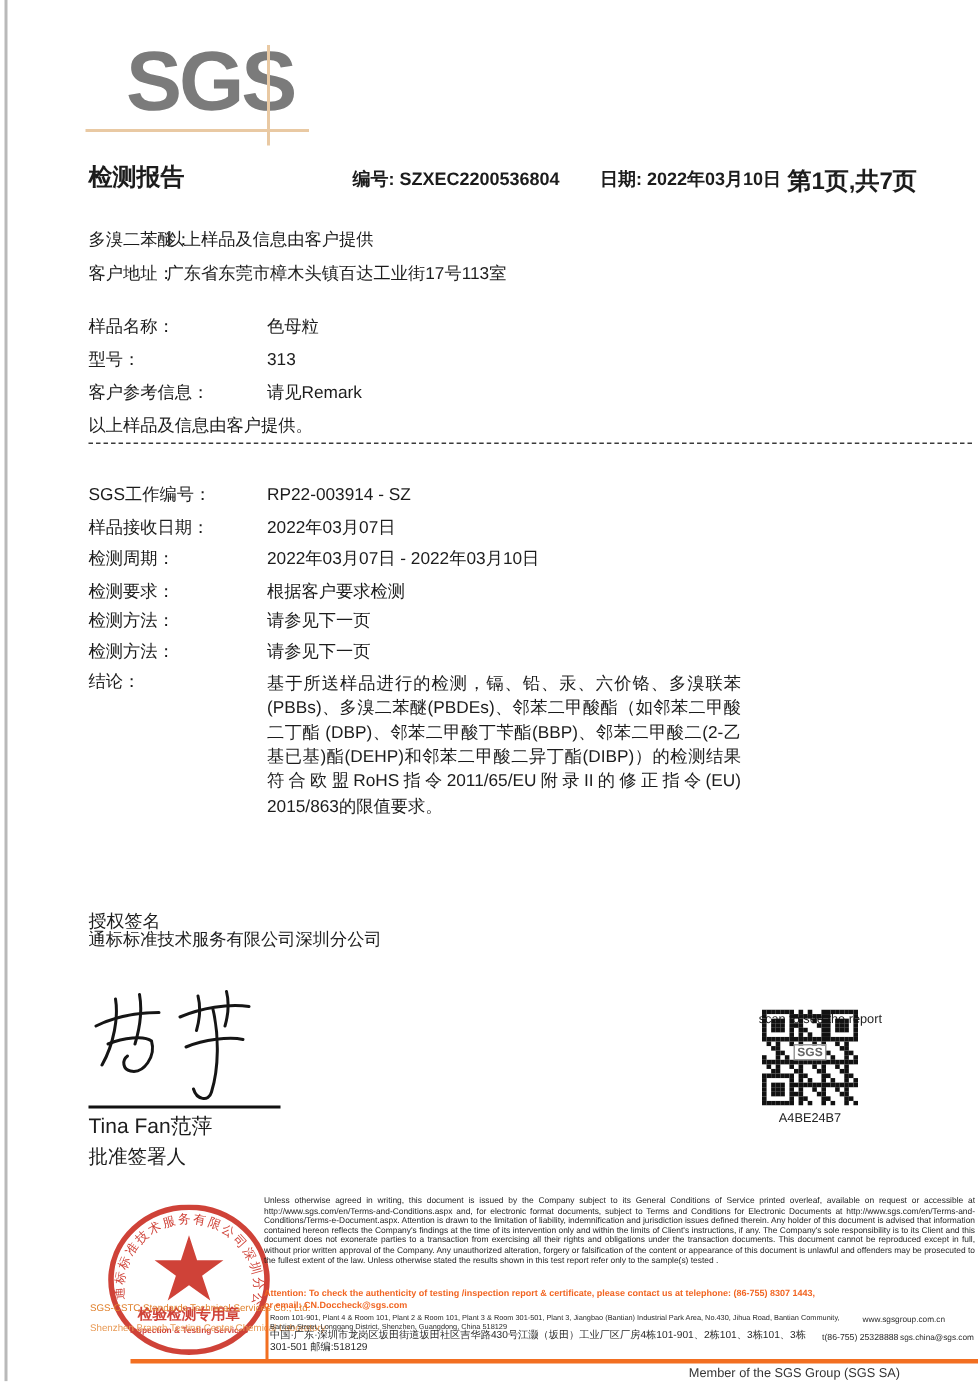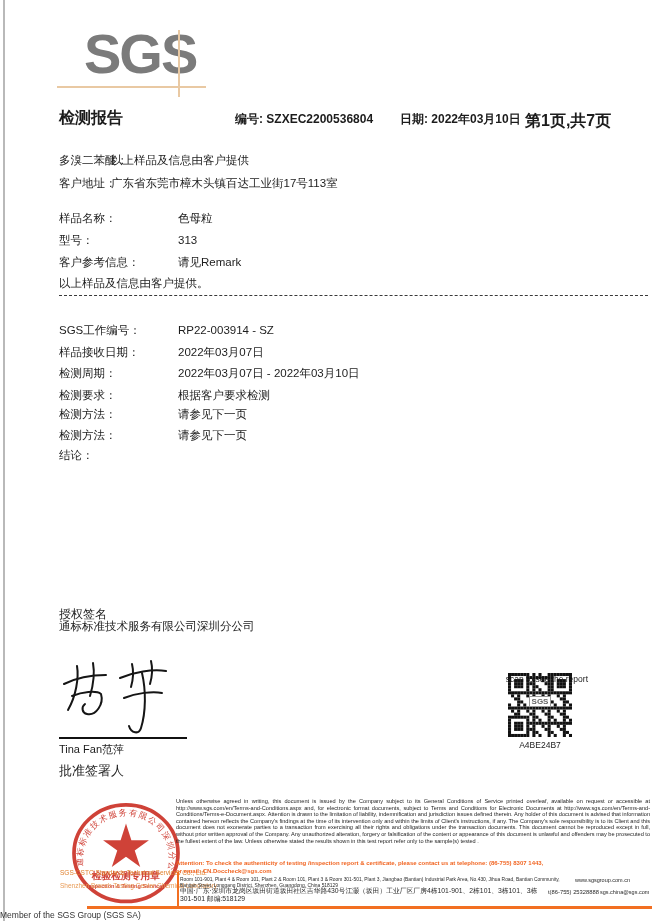--- a/index.html
+++ b/index.html
@@ -26,42 +26,42 @@
   .val-client{left:111px;}
   .val-wide{left:178px;}
   .note{left:59px;top:276px;font-size:11.5px;}
   .dashline{left:59px;top:295px;width:589px;height:0;border-top:1.5px dashed #3a3a3a;}
   .conclusion-text{left:178px;top:448px;width:316px;font-size:11.5px;line-height:1.42;text-align:justify;white-space:normal;}
   
   .sig-company{left:59px;top:619px;font-size:11.5px;}
   .sig-auth{left:59px;top:606px;font-size:12px;}
   .sig-svg{left:60px;top:658px;}
   .sig-line{left:59px;top:737px;width:128px;height:1.5px;background:#111;}
-  .sig-name{left:59px;top:742px;font-size:11px;}
+  .sig-name{left:59px;top:742px;font-size:14px;}
   .sig-title{left:59px;top:762px;font-size:13px;}
   
   .qr-caption{left:460px;top:662px;width:128px;text-align:right;font-size:8.5px;color:#222;margin-top:12px;}
   .qr-box{left:508px;top:673px;width:64px;height:64px;}
   .qr-center{left:508px;top:697px;width:64px;text-align:center;font-size:8px;font-weight:bold;color:#666;background:transparent;}
   .qr-center span{background:#fff;padding:0 2px;outline:1px solid #999;}
   .qr-code-text{left:476px;top:740px;width:128px;text-align:center;font-size:8.5px;color:#222;}
   
   .stamp-svg{left:70px;top:803px;opacity:.92;}
   .cstc-en{left:60px;top:869px;font-size:6.5px;color:#e0822f;white-space:nowrap;}
   .cstc-branch{left:60px;top:882px;font-size:6.5px;color:#e89a55;white-space:nowrap;}
   .disclaimer{left:176px;top:798px;width:474px;font-size:5.6px;line-height:1.18;color:#1f1f1f;text-align:justify;}
   .attention{left:176px;top:860px;width:474px;font-size:6px;line-height:1.3;color:#f16522;font-weight:bold;}
   .addr-en{left:180px;top:877px;width:390px;font-size:4.9px;color:#2a2a2a;line-height:1.2;}
   .website{left:575px;top:877px;font-size:5.5px;color:#2a2a2a;}
   .addr-cn{left:180px;top:887px;width:360px;font-size:6.8px;color:#2a2a2a;line-height:1.2;}
   .phone{left:548px;top:889px;font-size:5.8px;color:#2a2a2a;}
   .email{left:600px;top:889px;font-size:5.5px;color:#2a2a2a;}
   .foot-vline{left:177px;top:872px;width:2px;height:36px;background:#f26f21;}
   .foot-hline{left:87px;top:906px;width:565px;height:2.5px;background:#f26f21;}
-  .member{left:0;top:910px;width:650px;font-size:8.5px;color:#333;}
+  .member{left:0;top:910px;width:600px;text-align:right;font-size:8.5px;color:#333;}
 </style>
 </head>
 <body>
 
 <div id="page">
   <div class="abs left-edge"></div>
 
   <div class="abs logo-text">SGS</div>
   <div class="abs logo-hline"></div>
   <div class="abs logo-vline"></div>
@@ -116,20 +116,21 @@
     <span class="val val-wide" style="top:407px">请参见下一页</span>
   </div>
   <div class="row">
     <span class="lab" style="top:428px">检测方法：</span>
     <span class="val val-wide" style="top:428px">请参见下一页</span>
   </div>
 
   <div class="row">
     <span class="lab" style="top:448px">结论：</span>
   </div>
+  <div class="abs conclusion-text">基于所送样品进行的检测，镉、铅、汞、六价铬、多溴联苯(PBBs)、多溴二苯醚(PBDEs)、邻苯二甲酸酯（如邻苯二甲酸二丁酯 (DBP)、邻苯二甲酸丁苄酯(BBP)、邻苯二甲酸二(2-乙基已基)酯(DEHP)和邻苯二甲酸二异丁酯(DIBP)）的检测结果符合欧盟RoHS指令2011/65/EU附录II的修正指令(EU) 2015/863的限值要求。</div>
 
   <div class="abs sig-company">通标标准技术服务有限公司深圳分公司</div>
   <div class="abs sig-auth">授权签名</div>
   <svg class="abs sig-svg" width="130" height="80" viewBox="0 0 130 80">
     <g fill="none" stroke="#151515" stroke-width="2" stroke-linecap="round">
       <path d="M4,26 C16,20 32,17 46,17"></path>
       <path d="M17,8 C19,20 16,38 8,52"></path>
       <path d="M33,5 C35,16 33,28 30,38"></path>
       <path d="M12,38 C22,34 36,32 41,36 C44,46 36,58 27,56 C22,55 21,49 25,46"></path>
       <path d="M60,20 C74,14 92,11 106,13"></path>

